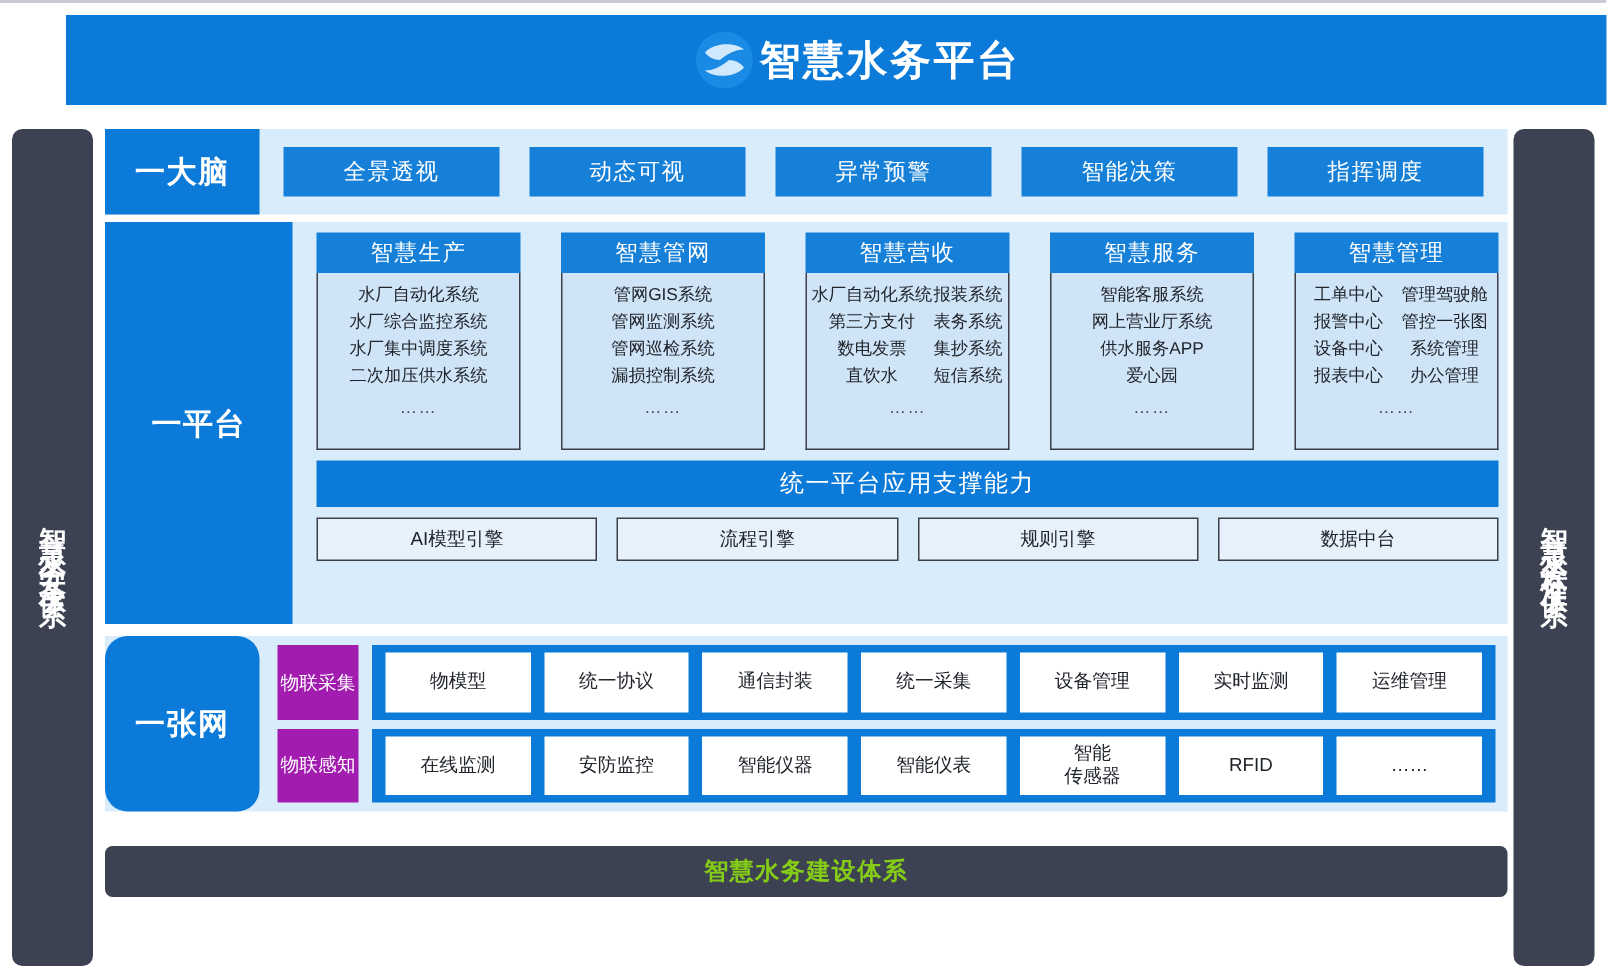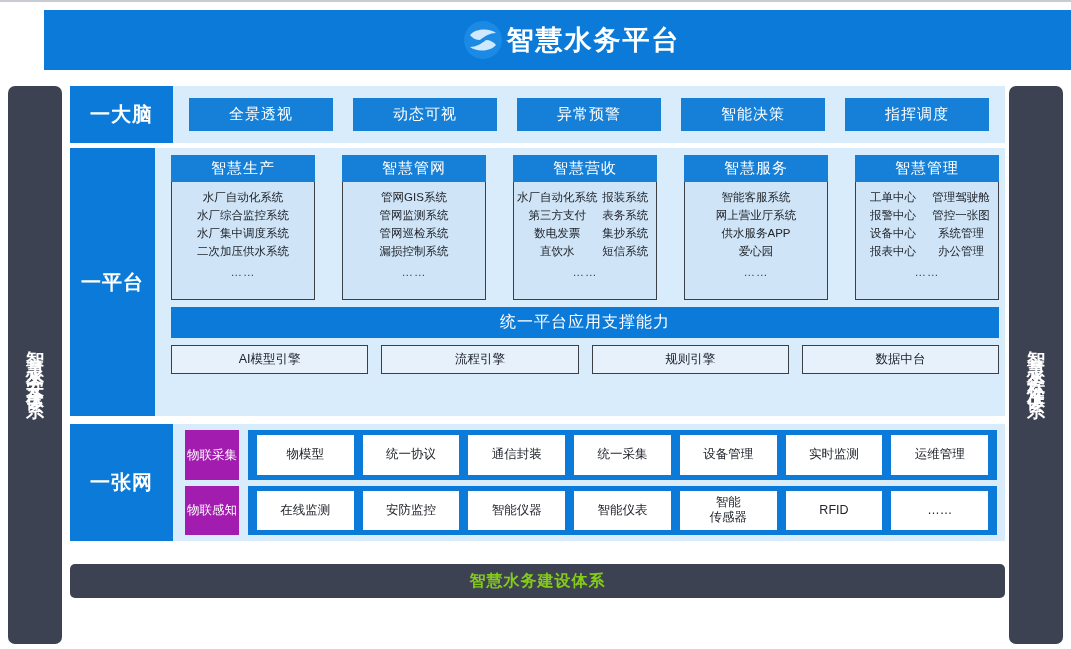--- a/index.html
+++ b/index.html
@@ -99,21 +99,21 @@
   }
 
   
   .sec-platform {
     position: absolute;
     left: 0; top: 62px;
     width: 935px; height: 268px;
     background: #d9ecfb;
     display: flex; align-items: stretch;
   }
-  .sec-platform .row-label { width: 85px; }
+  .sec-platform .row-label { width: 125px; }
   .platform-body {
     flex: 1;
     display: flex; flex-direction: column;
     padding: 7px 6px 8px 16px;
     gap: 7px;
   }
   .card-row {
     display: flex; gap: 27px;
     height: 145px;
   }
@@ -172,21 +172,21 @@
   }
 
   
   .sec-net {
     position: absolute;
     left: 0; top: 338px;
     width: 935px; height: 117px;
     background: #d9ecfb;
     display: flex; align-items: stretch;
   }
-  .sec-net .row-label { width: 103px; }
+  .sec-net .row-label { width: 103px; border-radius: 15px; }
   .net-body {
     flex: 1;
     display: flex; flex-direction: column;
     padding: 6px 8px 6px 12px;
     gap: 6px;
   }
   .net-row { flex: 1; display: flex; gap: 9px; }
   .net-tag {
     width: 54px;
     background: #a21caf;

